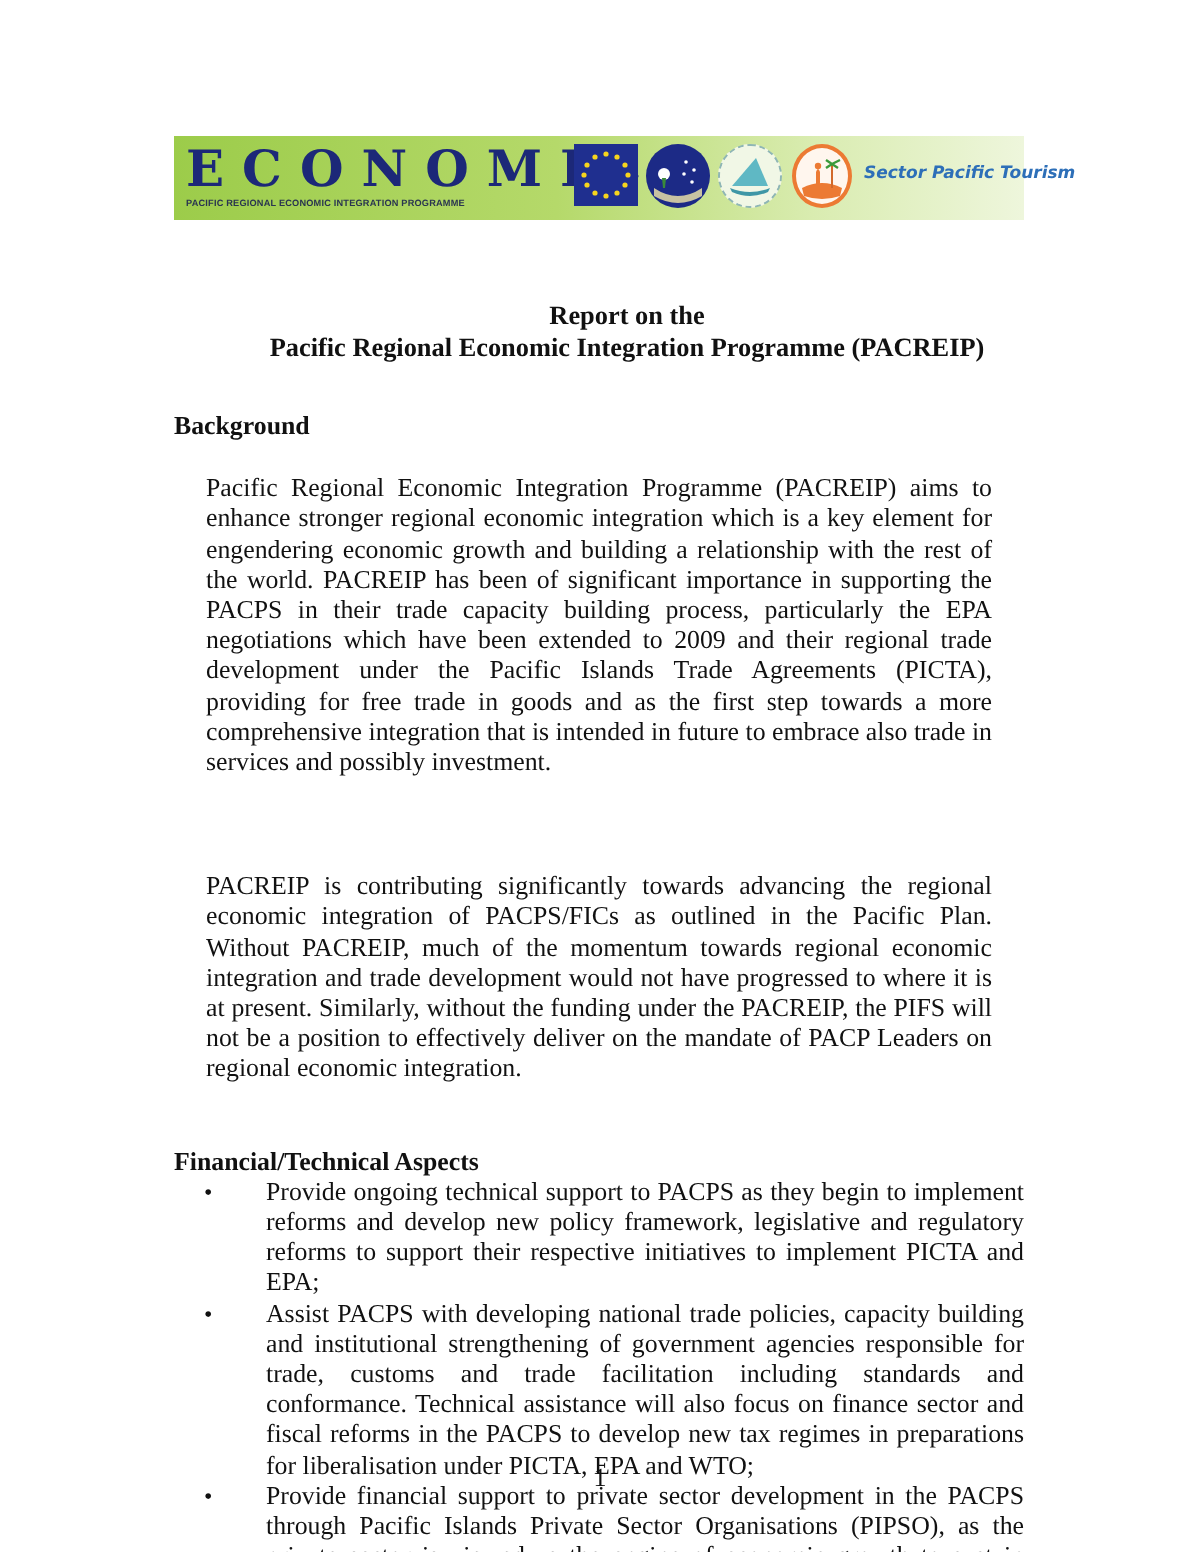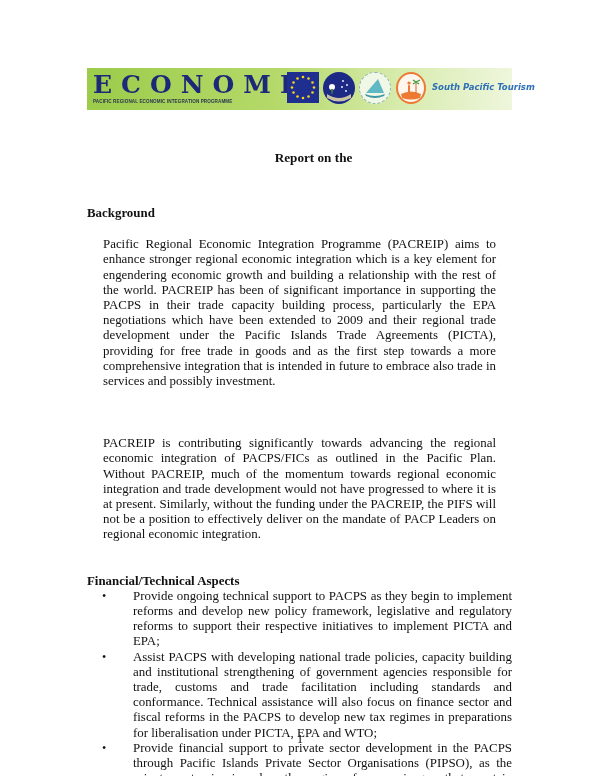--- a/index.html
+++ b/index.html
@@ -101,25 +101,26 @@
 
   <div class="logo logo-spto">
     <svg width="26" height="28" viewBox="0 0 26 28">
       <path d="M3 20 Q13 15 23 20 L22 24 Q13 27 4 24Z" fill="#ec7a33"></path>
       <path d="M10 20 L10 12 Q11 9 12 12 L12 20Z" fill="#ec7a33"></path>
       <circle cx="11" cy="9" r="1.6" fill="#ec7a33"></circle>
       <path d="M18 20 L18 8" stroke="#d2692a" stroke-width="1"></path>
       <path d="M18 8 L22 6 M18 8 L21 10 M18 8 L15 6 M18 8 L15 10" stroke="#3a9a3a" stroke-width="1.2"></path>
     </svg>
   </div>
-  <div class="spt-text">South Pacific Tourism</div>
+  <div class="spt-text">Sector Pacific Tourism</div>
 </div>
 
 <div class="title-block">
   <div>Report on the</div>
+  <div>Pacific Regional Economic Integration Programme (PACREIP)</div>
 </div>
 
 <div class="content">
   <section>
     <p class="section-heading">Background</p>
     <p class="para">Pacific Regional Economic Integration Programme (PACREIP) aims to enhance stronger regional economic integration which is a key element for engendering economic growth and building a relationship with the rest of the world. PACREIP has been of significant importance in supporting the PACPS in their trade capacity building process, particularly the EPA negotiations which have been extended to 2009 and their regional trade development under the Pacific Islands Trade Agreements (PICTA), providing for free trade in goods and as the first step towards a more comprehensive integration that is intended in future to embrace also trade in services and possibly investment.</p>
     <div class="gap"></div>
     <p class="para">PACREIP is contributing significantly towards advancing the regional economic integration of PACPS/FICs as outlined in the Pacific Plan. Without PACREIP, much of the momentum towards regional economic integration and trade development would not have progressed to where it is at present. Similarly, without the funding under the PACREIP, the PIFS will not be a position to effectively deliver on the mandate of PACP Leaders on regional economic integration.</p>
   </section>
   <div class="gap"></div>

